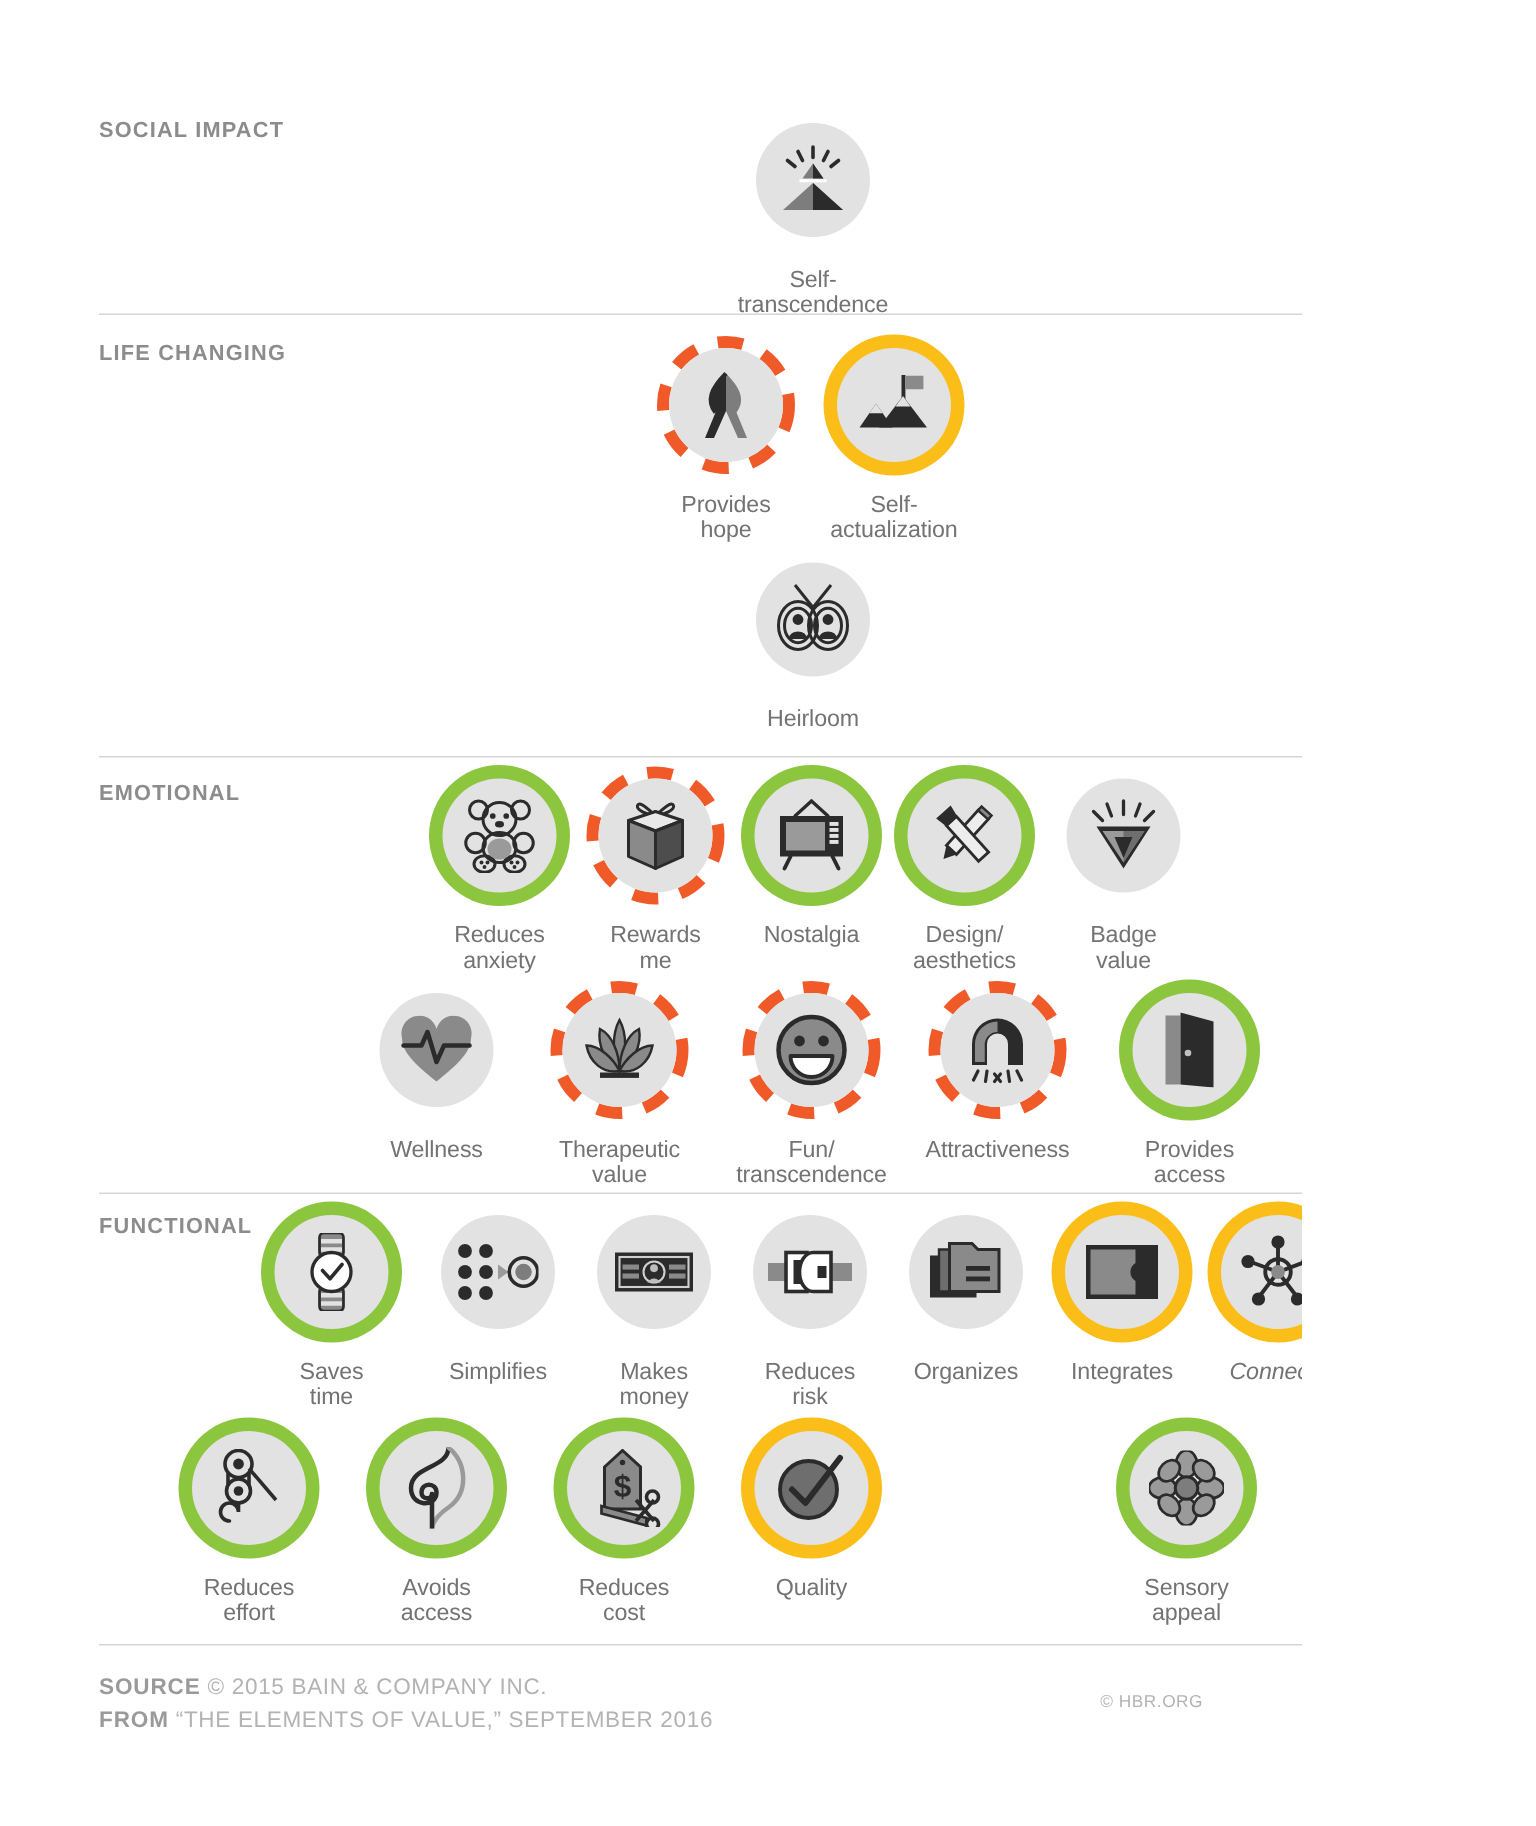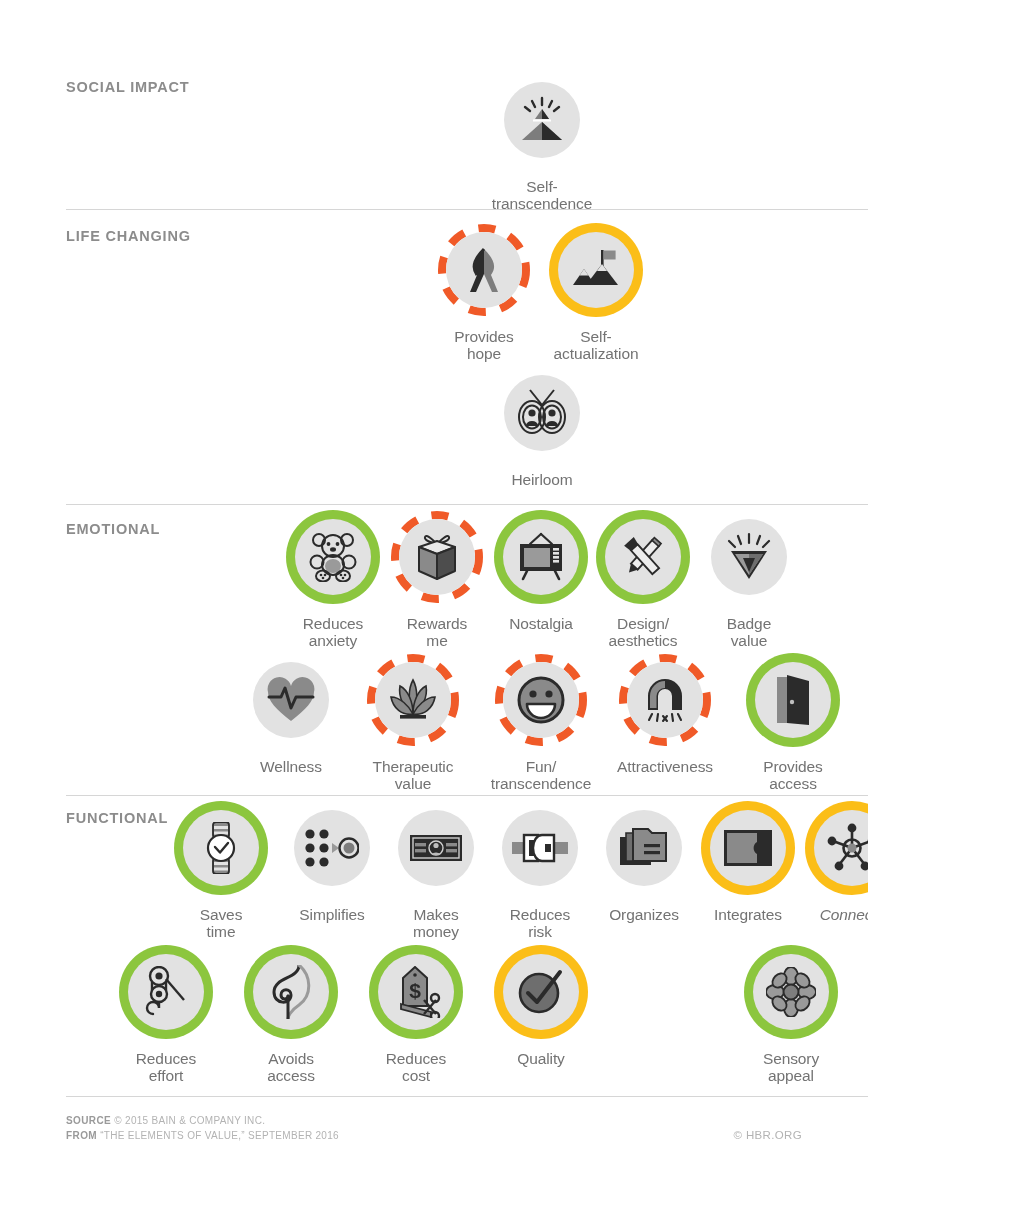--- a/index.html
+++ b/index.html
@@ -45,21 +45,21 @@
     font-size:15.5px;line-height:1.12;
     color:#737373;
     letter-spacing:-0.1px;
   }
   .el-label span{display:block;}
 
   
   .foot-rule{position:absolute;left:66px;width:892px;height:1px;background:#d6d6d6;top:1096px;}
   .foot{
     position:absolute;left:66px;top:1114px;
-    font-size:10px;letter-spacing:.03em;line-height:1.45;color:#b3b3b3;
+    font-size:15px;letter-spacing:.03em;line-height:1.45;color:#b3b3b3;
     white-space:nowrap;
   }
   .foot b{color:#9a9a9a;font-weight:bold;letter-spacing:.04em;}
   .foot-right{
     position:absolute;right:66px;top:1129px;
     font-size:11.5px;letter-spacing:.03em;color:#b3b3b3;white-space:nowrap;
   }
 </style>
 </head>
 <body>

